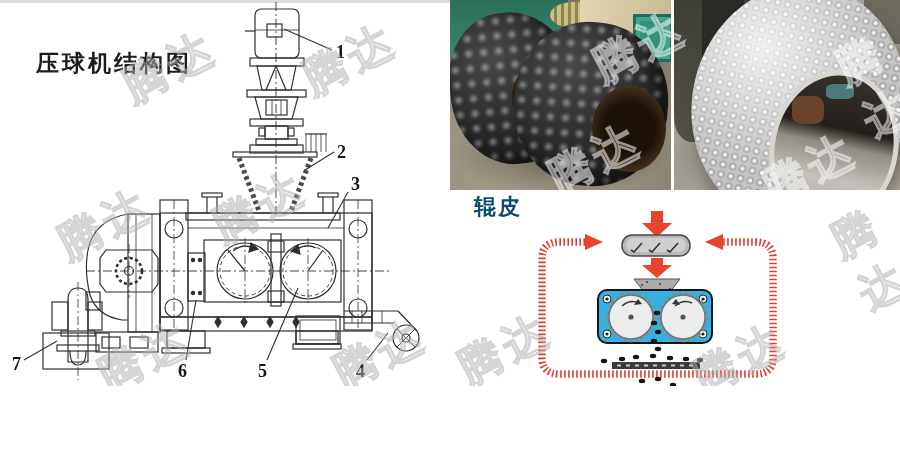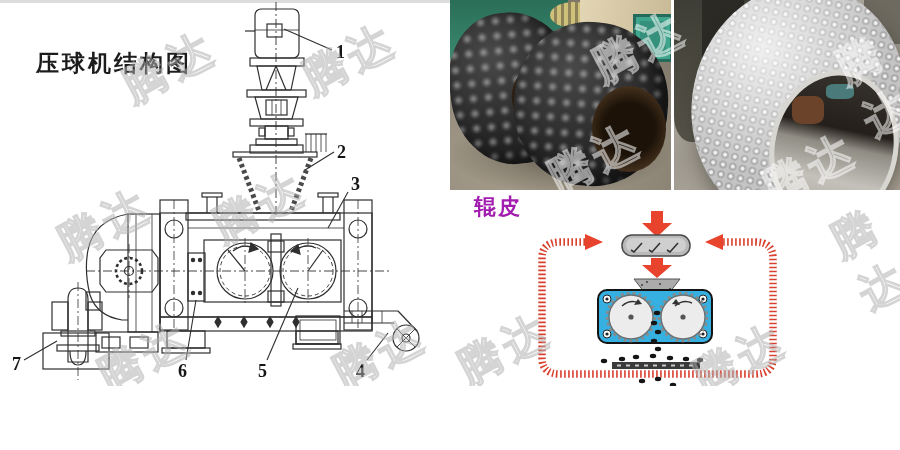--- a/index.html
+++ b/index.html
@@ -66,21 +66,21 @@
      box-shadow:10px 16px 20px rgba(30,28,22,.45);}
   .bore{position:absolute;left:96px;top:70px;width:128px;height:156px;border-radius:50%;
      transform:rotate(12deg);border:5px solid #d8d6d0;box-sizing:border-box;
      background:linear-gradient(180deg,#35312b 0%, #241f1a 36%, #8f8c84 48%, #c4c1ba 72%, #a9a69e 100%);}
   .bore-brown{position:absolute;left:118px;top:96px;width:32px;height:28px;background:#6b432a;
      border-radius:30%;}
   .bore-teal{position:absolute;left:152px;top:84px;width:28px;height:15px;background:#4a7a7a;
      border-radius:30%;}
 
   .photo-label{position:absolute;left:474px;top:192px;font-size:22px;font-weight:bold;
-     color:#a21caf;letter-spacing:2px;}
+     color:#0c4a6e;letter-spacing:2px;}
   .pr-title{position:absolute;left:758px;top:392px;font-size:25px;font-weight:bold;
      color:#8b5cf6;letter-spacing:2px;}
   .pr-svg{position:absolute;left:530px;top:205px;}
 </style>
 </head>
 <body>
 
 <div class="page">
   <div class="topstrip"></div>
 

